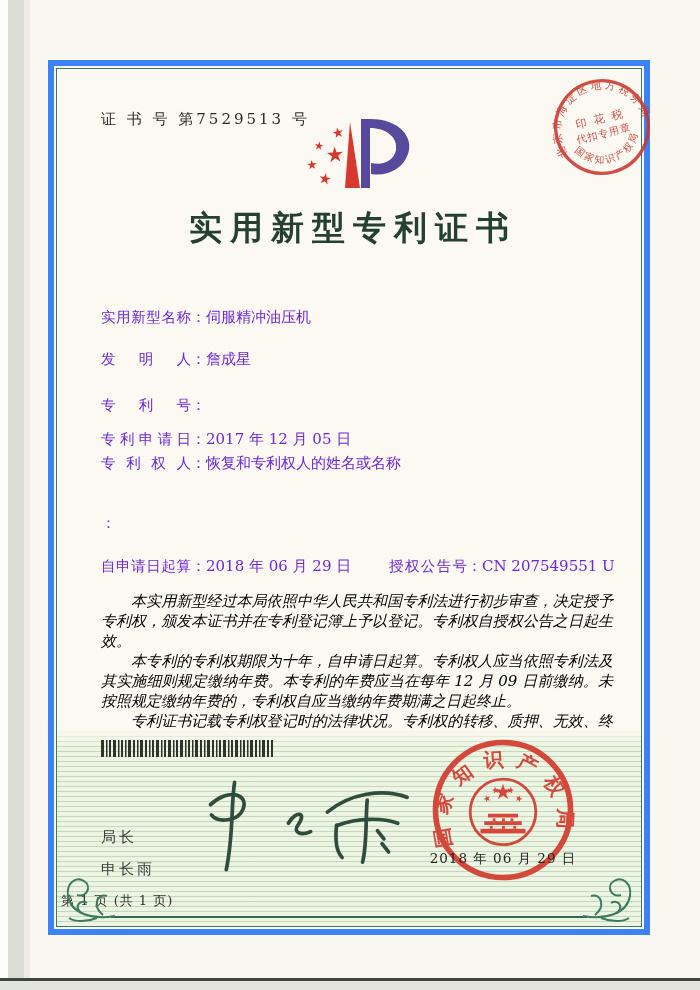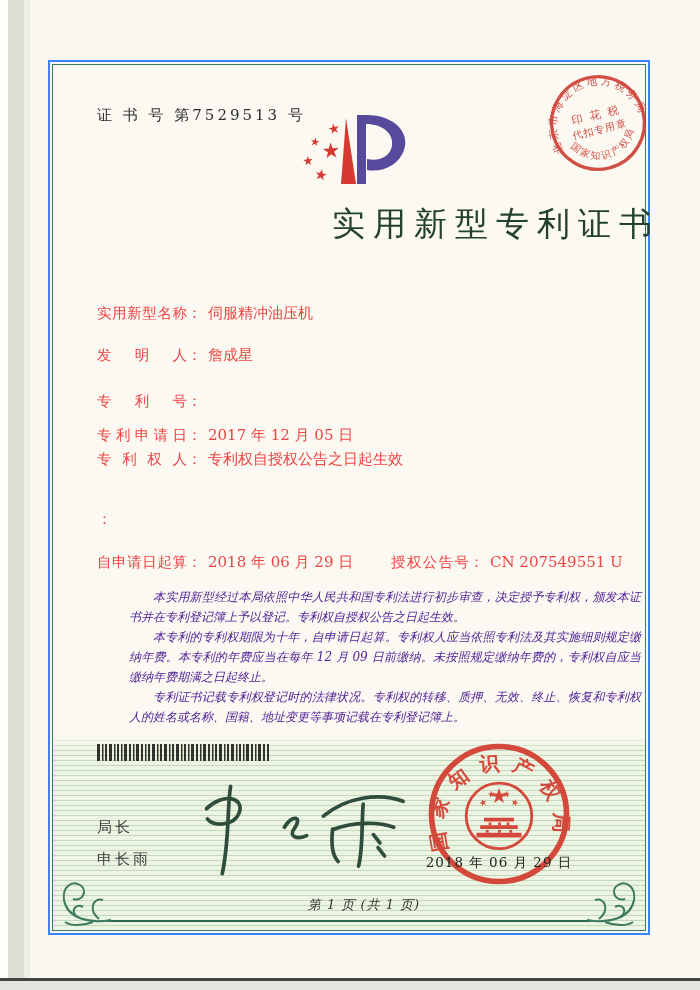--- a/index.html
+++ b/index.html
@@ -6,65 +6,65 @@
   html,body { width:700px; height:990px; }
   body { font-family:"DejaVu Serif", serif; background:#e7e8e2; }
   .scan { position:relative; width:700px; height:990px; background:#f9f7f0; overflow:hidden; }
   .scan-left-edge { position:absolute; left:0; top:0; width:30px; height:990px;
     background:linear-gradient(90deg,#fdfdfa 0 8px,#dcded6 8px 24px,#eceee6 24px 30px); }
   .scan-bottom-edge { position:absolute; left:0; bottom:0; width:700px; height:12px;
     background:#e3e4de; border-top:3px solid #41463f; }
 
   
   .frame { position:absolute; left:48px; top:60px; width:602px; height:875px;
-    border:2px solid #3b82f6; background:#fbf9f2; }
+    border:6px solid #3b82f6; background:#fbf9f2; }
   .frame-inner { position:absolute; inset:2px; border:1px solid #3c7a5e; pointer-events:none; }
 
   .cert-no { position:absolute; left:47px; top:44px; font-size:15px; letter-spacing:3px; color:#2c2c2c; }
 
   .logo { position:absolute; left:248px; top:50px; width:116px; height:82px; }
 
-  .title { position:absolute; left:12px; top:140px; width:100%; text-align:right;
-    font-size:33px; font-weight:400; letter-spacing:8px; color:#24402e; }
-
-  
-  .frow { position:absolute; left:47px; display:flex; font-size:15px; color:#ef4444; width:540px; }
+  .title { position:absolute; left:4px; top:140px; width:100%; text-align:center;
+    font-size:33px; font-weight:700; letter-spacing:8px; color:#24402e; }
+
+  
+  .frow { position:absolute; left:47px; display:flex; font-size:15px; color:#6d28d9; width:540px; }
   .flabel { width:90px; font-size:14.5px; text-align:justify; text-align-last:justify; flex:none; }
   .fcolon { flex:none; }
-  .fvalue { margin-left:6px; white-space:pre-line; line-height:19px; }
-  .fpair2 { position:absolute; left:294px; top:0; display:flex;justify-content:center; }
+  .fvalue { white-space:pre-line; line-height:19px; }
+  .fpair2 { position:absolute; left:288px; top:0; display:flex;justify-content:center; }
   .fpair2 .flabel { width:78px; }
 
-  .paras { position:absolute; left:47px; top:525px; width:512px; font-size:12px;
-    line-height:20px; color:#4c1d95; font-style:italic;margin-left:32px; }
+  .paras { position:absolute; left:47px; top:525px; width:512px; font-size:15px;
+    line-height:20px; color:#000000; font-style:italic; }
   .paras p { text-indent:2em; text-align:justify; }
 
   
   .band { position:absolute; left:3px; right:3px; bottom:3px; height:195px;
     background:
       linear-gradient(180deg, rgba(251,249,242,.9) 0, rgba(251,249,242,0) 16px),
       repeating-linear-gradient(180deg, rgba(122,176,120,.38) 0 1px, rgba(0,0,0,0) 1px 5px),
       #eef4e3; }
   .band-bottom-line { position:absolute; left:54px; right:54px; bottom:8px; height:2px; background:#2e6950; }
   .flourish { position:absolute; bottom:2px; width:58px; height:58px; }
   .flourish.left { left:2px; }
   .flourish.right { right:2px; transform:scaleX(-1); }
 
   .barcode { position:absolute; left:44px; top:9px; width:175px; height:17px; }
 
-  .signer { position:absolute; left:44px; top:76px; font-family:Liberation Serif, serif;
+  .signer { position:absolute; left:44px; top:92px; font-family:Liberation Mono, monospace;
     font-size:15px; color:#3b3b3b; letter-spacing:3px; line-height:32px; }
   .signature { position:absolute; left:140px; top:44px; width:218px; height:102px; }
 
   .big-seal { position:absolute; left:371px; top:4px; width:150px; height:150px; opacity:.92; }
   .seal-date { position:absolute; left:366px; top:119px; width:160px; text-align:center;
     font-size:13.5px; color:#23231f; letter-spacing:1px; }
 
-  .page-footer { position:absolute; left:15px; width:100%; top:161px; text-align:center;
-    font-size:13px; color:#333; letter-spacing:1px;font-style:italic; }
+  .page-footer { position:absolute; left:4px; width:100%; top:161px; text-align:left;
+    font-size:13px; color:#333; letter-spacing:1px; }
 
   
   .stamp { position:absolute; left:497px; top:10px; width:102px; height:102px;
     transform:rotate(-14deg); opacity:.88; }
 </style>
 </head>
 <body>
 
 <svg width="0" height="0" style="position:absolute">
   <defs>
@@ -123,21 +123,21 @@
         <span class="fcolon">：</span>
     </div>
     <div class="frow" style="top:364px">
       <span class="flabel">专利申请日</span>
         <span class="fcolon">：</span>
       <span class="fvalue">2017 年 12 月 05 日</span>
     </div>
     <div class="frow" style="top:388px">
       <span class="flabel">专利权人</span>
         <span class="fcolon">：</span>
-      <span class="fvalue">专利权自授权公告之日起生效</span>
+      <span class="fvalue">恢复和专利权人的姓名或名称</span>
     </div>
     <div class="frow" style="top:448px">
         <span class="fcolon">：</span>
     </div>
     <div class="frow" style="top:491px">
       <span class="flabel">自申请日起算</span>
         <span class="fcolon">：</span>
       <span class="fvalue">2018 年 06 月 29 日</span>
       <span class="fpair2">
         <span class="flabel">授权公告号</span>

